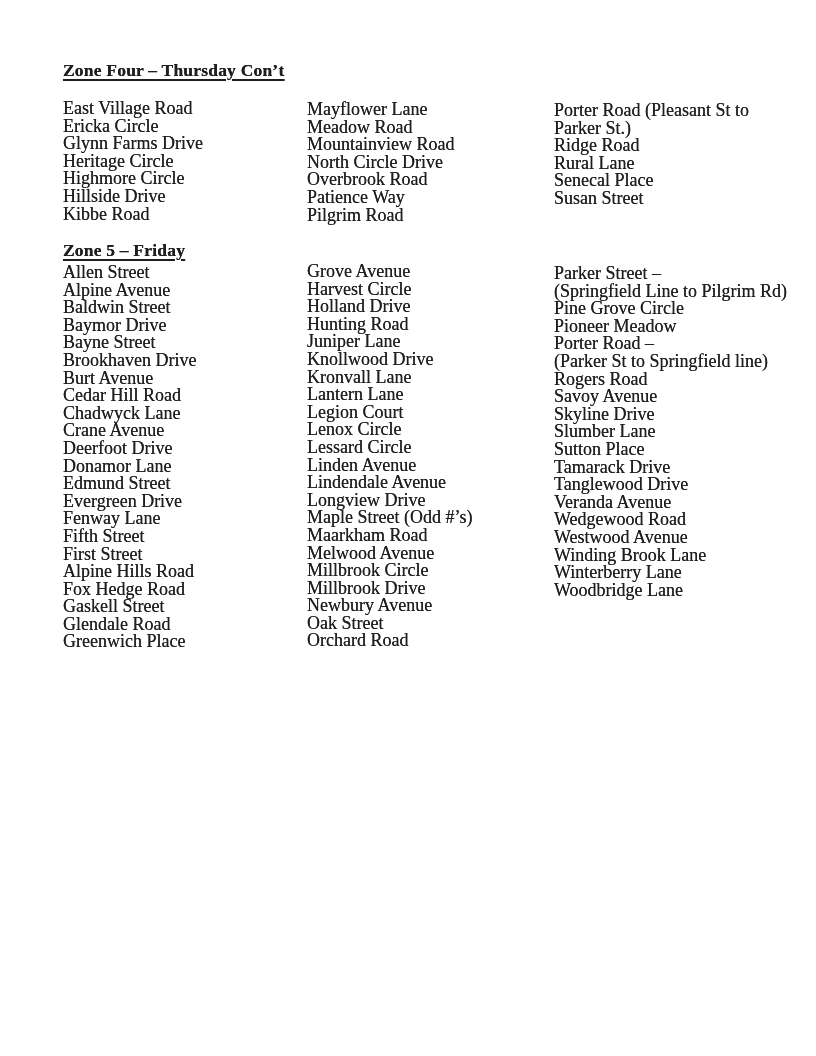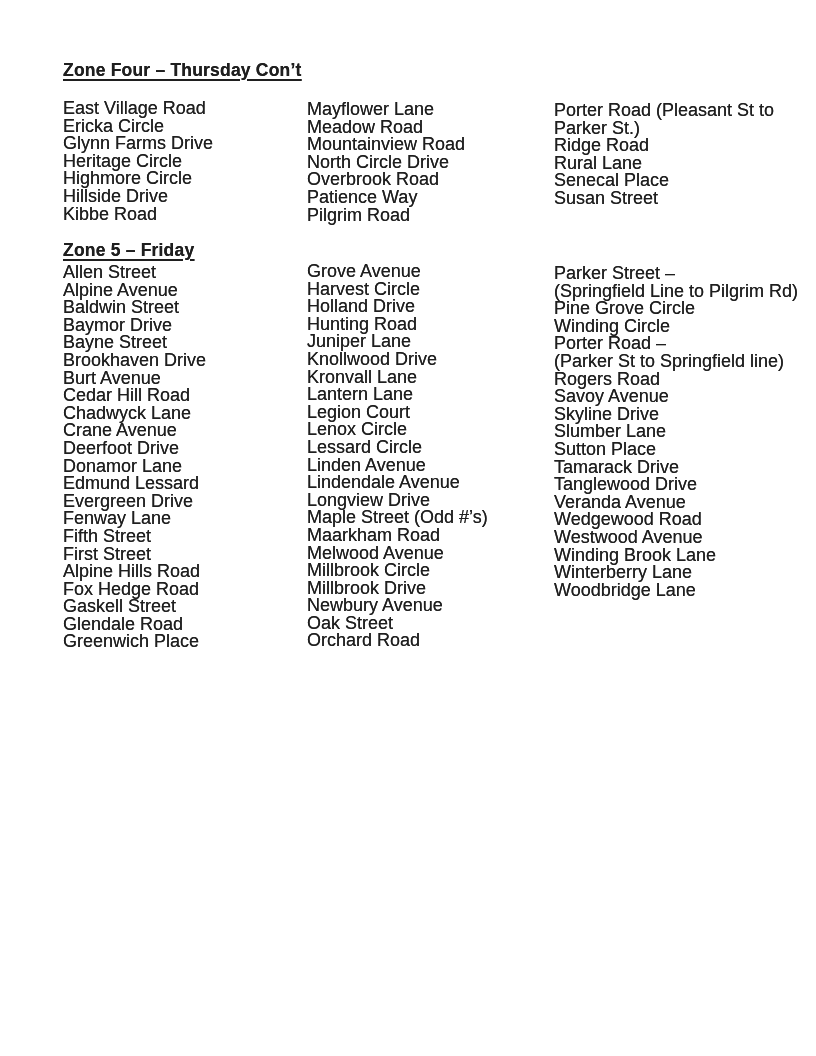--- a/index.html
+++ b/index.html
@@ -6,21 +6,21 @@
     margin: 0;
     padding: 0;
     background: #ffffff;
   }
   .page {
     position: relative;
     width: 816px;
     height: 752px;
     background: #ffffff;
     overflow: hidden;
-    font-family: Liberation Sans, sans-serif;
+    font-family: Liberation Serif, serif;
     color: #1f1f1f;
   }
   .zone-heading {
     position: absolute;
     margin: 0;
     font-size: 17.5px;
     font-weight: bold;
     letter-spacing: 0.2px;
     text-decoration: underline;
     text-decoration-thickness: 1.8px;
@@ -106,21 +106,21 @@
       <div>Baldwin Street</div>
       <div>Baymor Drive</div>
       <div>Bayne Street</div>
       <div>Brookhaven Drive</div>
       <div>Burt Avenue</div>
       <div>Cedar Hill Road</div>
       <div>Chadwyck Lane</div>
       <div>Crane Avenue</div>
       <div>Deerfoot Drive</div>
       <div>Donamor Lane</div>
-      <div>Edmund Lessard</div>
+      <div>Edmund Street</div>
       <div>Evergreen Drive</div>
       <div>Fenway Lane</div>
       <div>Fifth Street</div>
       <div>First Street</div>
       <div>Alpine Hills Road</div>
       <div>Fox Hedge Road</div>
       <div>Gaskell Street</div>
       <div>Glendale Road</div>
       <div>Greenwich Place</div>
     </div>
@@ -145,21 +145,21 @@
       <div>Millbrook Circle</div>
       <div>Millbrook Drive</div>
       <div>Newbury Avenue</div>
       <div>Oak Street</div>
       <div>Orchard Road</div>
     </div>
   <div class="col c-z5-3">
       <div>Parker Street –</div>
       <div>(Springfield Line to Pilgrim Rd)</div>
       <div>Pine Grove Circle</div>
-      <div>Winding Circle</div>
+      <div>Pioneer Meadow</div>
       <div>Porter Road –</div>
       <div>(Parker St to Springfield line)</div>
       <div>Rogers Road</div>
       <div>Savoy Avenue</div>
       <div>Skyline Drive</div>
       <div>Slumber Lane</div>
       <div>Sutton Place</div>
       <div>Tamarack Drive</div>
       <div>Tanglewood Drive</div>
       <div>Veranda Avenue</div>

